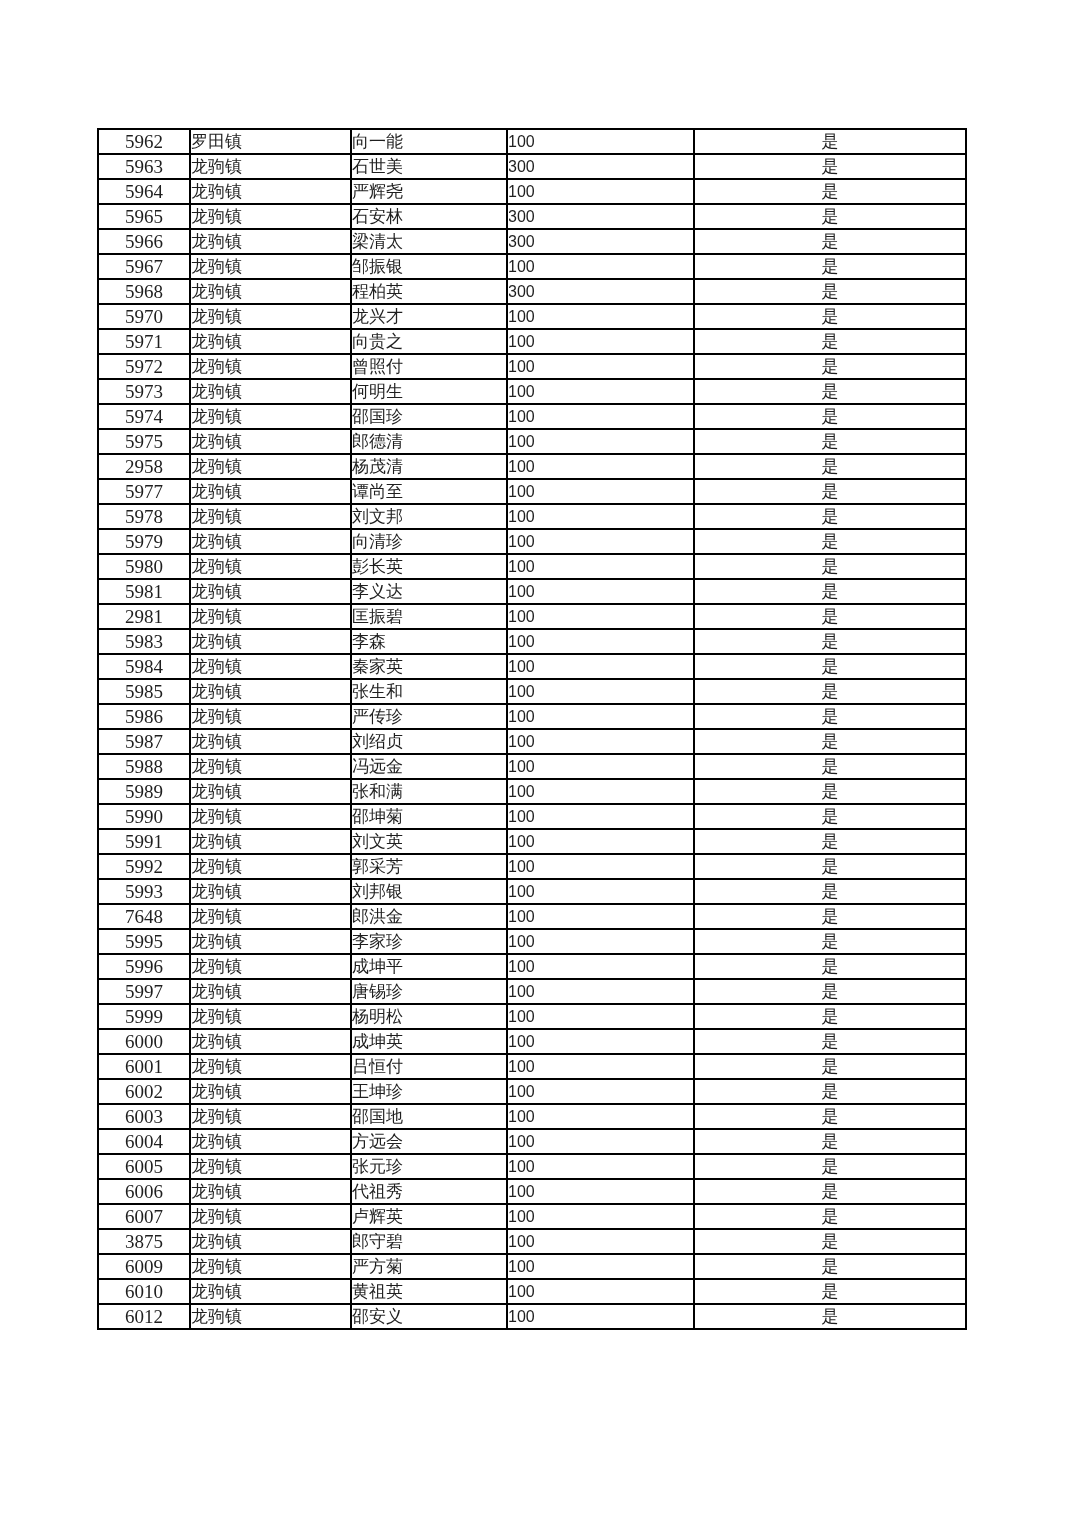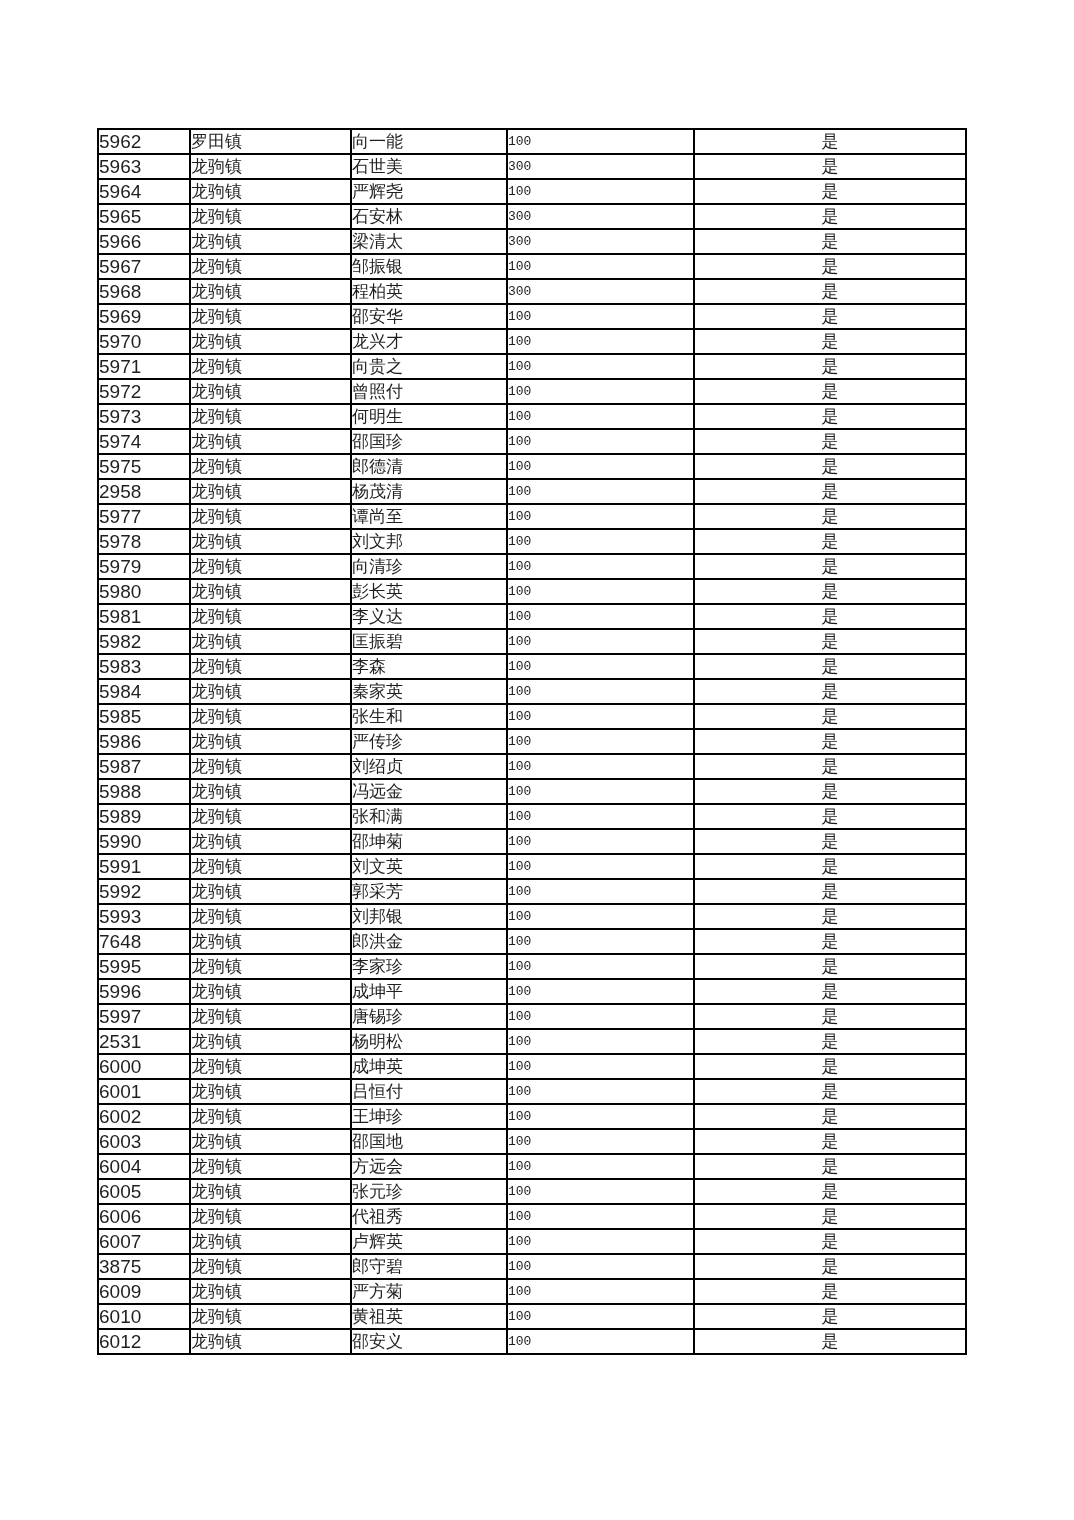--- a/index.html
+++ b/index.html
@@ -32,33 +32,33 @@
     height: 24.55px;
   }
   table.data-table td {
     border: 2px solid #000000;
     padding: 0;
     overflow: hidden;
     white-space: nowrap;
     vertical-align: middle;
   }
   td.c-serial {
-    font-family: Liberation Sans, sans-serif;
+    font-family: Liberation Serif, serif;
     font-size: 19px;
-    text-align: left;
+    text-align: center;
   }
   td.c-town, td.c-person {
     font-family: "Liberation Serif", "DejaVu Serif", serif;
     font-size: 17px;
     text-align: left;
     padding-left: 5px;
   }
   td.c-amount {
-    font-family: Liberation Mono, monospace;
-    font-size: 13px;
+    font-family: Liberation Sans, sans-serif;
+    font-size: 16px;
     text-align: left;
     padding-left: 4px;
     border-radius: 8px;
   }
   td.c-flag {
     font-family: "Liberation Serif", "DejaVu Serif", serif;
     font-size: 17px;
     text-align: center;
   }
 </style>
@@ -118,27 +118,20 @@
           <td class="c-flag">是</td>
         </tr>
         <tr>
           <td class="c-serial">5968</td>
           <td class="c-town">龙驹镇</td>
           <td class="c-person">程柏英</td>
           <td class="c-amount">300</td>
           <td class="c-flag">是</td>
         </tr>
         <tr>
-          <td class="c-serial">5969</td>
-          <td class="c-town">龙驹镇</td>
-          <td class="c-person">邵安华</td>
-          <td class="c-amount">100</td>
-          <td class="c-flag">是</td>
-        </tr>
-        <tr>
           <td class="c-serial">5970</td>
           <td class="c-town">龙驹镇</td>
           <td class="c-person">龙兴才</td>
           <td class="c-amount">100</td>
           <td class="c-flag">是</td>
         </tr>
         <tr>
           <td class="c-serial">5971</td>
           <td class="c-town">龙驹镇</td>
           <td class="c-person">向贵之</td>
@@ -209,21 +202,21 @@
           <td class="c-flag">是</td>
         </tr>
         <tr>
           <td class="c-serial">5981</td>
           <td class="c-town">龙驹镇</td>
           <td class="c-person">李义达</td>
           <td class="c-amount">100</td>
           <td class="c-flag">是</td>
         </tr>
         <tr>
-          <td class="c-serial">5982</td>
+          <td class="c-serial">2981</td>
           <td class="c-town">龙驹镇</td>
           <td class="c-person">匡振碧</td>
           <td class="c-amount">100</td>
           <td class="c-flag">是</td>
         </tr>
         <tr>
           <td class="c-serial">5983</td>
           <td class="c-town">龙驹镇</td>
           <td class="c-person">李森</td>
           <td class="c-amount">100</td>
@@ -321,21 +314,21 @@
           <td class="c-flag">是</td>
         </tr>
         <tr>
           <td class="c-serial">5997</td>
           <td class="c-town">龙驹镇</td>
           <td class="c-person">唐锡珍</td>
           <td class="c-amount">100</td>
           <td class="c-flag">是</td>
         </tr>
         <tr>
-          <td class="c-serial">2531</td>
+          <td class="c-serial">5999</td>
           <td class="c-town">龙驹镇</td>
           <td class="c-person">杨明松</td>
           <td class="c-amount">100</td>
           <td class="c-flag">是</td>
         </tr>
         <tr>
           <td class="c-serial">6000</td>
           <td class="c-town">龙驹镇</td>
           <td class="c-person">成坤英</td>
           <td class="c-amount">100</td>

